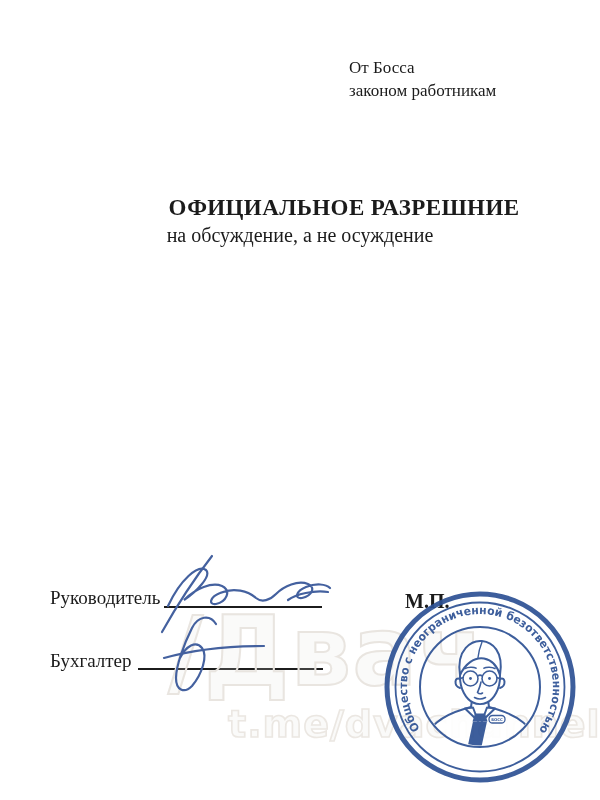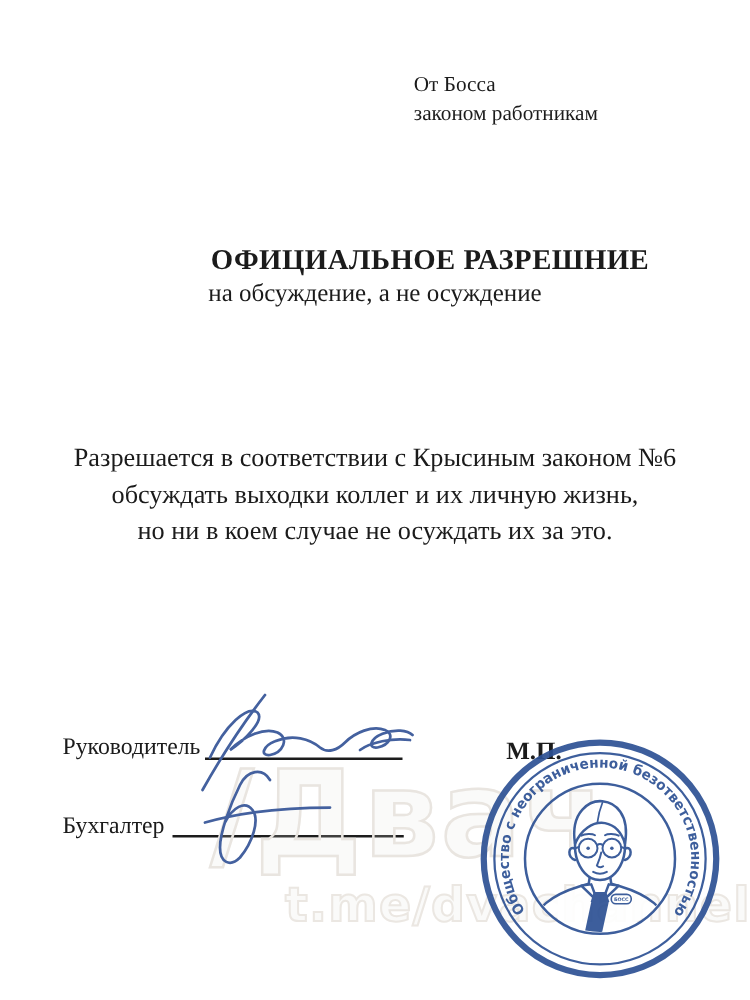--- a/index.html
+++ b/index.html
@@ -1,21 +1,21 @@
 <!DOCTYPE html>
 <html><head>
 <meta charset="utf-8">
 <style>
   html,body { margin:0; padding:0; background:#fff; }
   .page {
     position:relative; width:600px; height:800px; background:#ffffff;
     font-family:"Liberation Serif", serif; color:#1b1b1b; overflow:hidden;
   }
   
-  .from-block { position:absolute; left:331px; top:56px; font-size:17px; line-height:23px; }
+  .from-block { position:absolute; left:349px; top:56px; font-size:17px; line-height:23px; }
   
   .doc-title { position:absolute; left:0; top:195px; width:100%; text-align:center;
                font-size:23px; font-weight:bold; letter-spacing:.4px;margin-left:44px; }
   .doc-subtitle { position:absolute; left:0; top:224px; width:100%; text-align:center; font-size:20px; }
   
   .doc-body { position:absolute; left:0; top:352px; width:100%; text-align:center;
               font-size:21px; line-height:29px; }
   
   .sig-label { position:absolute; font-size:19px; }
   .lbl-director { left:50px; top:587px; }
@@ -44,25 +44,20 @@
   <div class="wm wm-url">t.me/dvachannel</div>
 
   <div class="from-block">
     <div>От Босса</div>
     <div>законом работникам</div>
   </div>
 
   <div class="doc-title">ОФИЦИАЛЬНОЕ РАЗРЕШНИЕ</div>
   <div class="doc-subtitle">на обсуждение, а не осуждение</div>
 
-  <div class="doc-body">
-    <div>Разрешается в соответствии с Крысиным законом №6</div>
-    <div>обсуждать выходки коллег и их личную жизнь,</div>
-    <div>но ни в коем случае не осуждать их за это.</div>
-  </div>
 
   <div class="sig-label lbl-director">Руководитель</div>
   <div class="sig-underline line-director"></div>
   <svg class="sig-svg sig-director" width="195" height="95" viewBox="0 0 195 95">
     <g fill="none" stroke="#44619f" stroke-width="2.2" stroke-linecap="round">
       <path d="M66,8 C52,26 34,52 16,84"></path>
       <path d="M22,58 C34,32 52,16 60,22 C66,28 50,44 38,52 C50,40 66,34 76,38
                C86,43 80,54 70,56 C62,57 64,49 74,45 C88,39 102,43 110,50
                C116,55 124,52 130,46 C138,38 152,32 162,36 C170,39 166,48 156,50
                C148,51 150,43 160,39 C170,35 180,36 184,40"></path>

